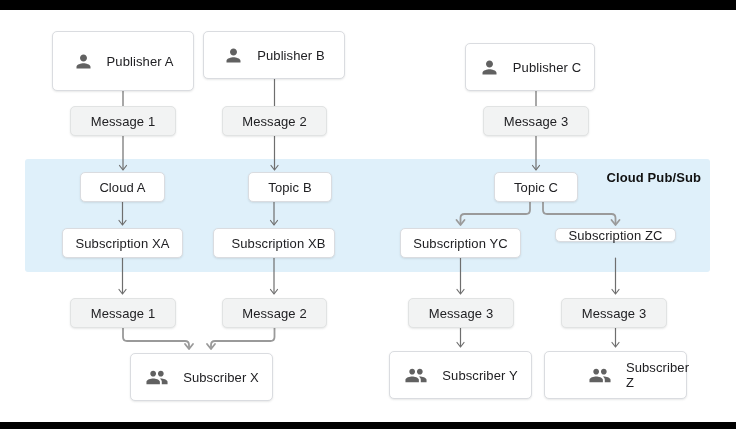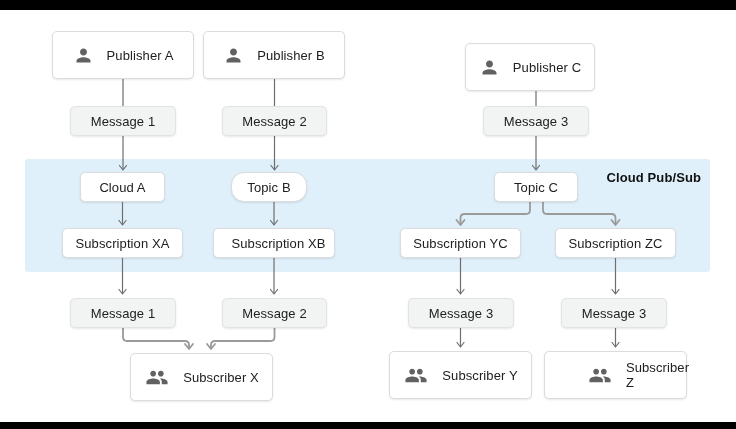--- a/index.html
+++ b/index.html
@@ -76,21 +76,21 @@
       <path d="M543 202 L543 210 Q543 214 547 214 L611.5 214 Q615.5 214 615.5 218 L615.5 223"></path>
       <path d="M123 328 L123 337 Q123 341 127 341 L185 341 Q189 341 189 345 L189 347"></path>
       <path d="M274.5 328 L274.5 337 Q274.5 341 270.5 341 L215 341 Q211 341 211 345 L211 347"></path>
       <path d="M456.5 220 L460.5 225 L464.5 220"></path>
       <path d="M611.5 220 L615.5 225 L619.5 220"></path>
       <path d="M185 344 L189 349 L193 344"></path>
       <path d="M207 344 L211 349 L215 344"></path>
     </g>
   </svg>
 
-  <div class="node entity" style="left:52px;top:31px;width:142px;height:48px;">
+  <div class="node entity" style="left:52px;top:31px;width:142px;height:60px;">
     <span class="icon">
       <svg width="21" height="21" viewBox="0 0 24 24">
           <path d="M12 12c2.21 0 4-1.79 4-4s-1.79-4-4-4-4 1.79-4 4 1.79 4 4 4zm0 2c-2.67 0-8 1.34-8 4v2h16v-2c0-2.66-5.33-4-8-4z"></path>
         </svg>
     </span>
     <span>Publisher A</span>
   </div>
   <div class="node entity" style="left:203px;top:31px;width:142px;height:48px;">
     <span class="icon">
       <svg width="21" height="21" viewBox="0 0 24 24">
@@ -114,37 +114,37 @@
   <div class="node message" style="left:222px;top:106px;width:105px;height:30px;">
     <span>Message 2</span>
   </div>
   <div class="node message" style="left:483px;top:106px;width:106px;height:30px;">
     <span>Message 3</span>
   </div>
 
   <div class="node" style="left:80px;top:172px;width:85px;height:30px;">
     <span>Cloud A</span>
   </div>
-  <div class="node" style="left:231px;top:172px;width:76px;height:30px;border-radius:13px;">
+  <div class="node" style="left:248px;top:172px;width:84px;height:30px;">
     <span>Topic B</span>
   </div>
   <div class="node" style="left:62px;top:228px;width:121px;height:30px;">
     <span>Subscription XA</span>
   </div>
 
   <div class="node" style="left:494px;top:172px;width:84px;height:30px;">
     <span>Topic C</span>
   </div>
   <div class="node" style="left:213px;top:228px;width:122px;height:30px;padding-left:9px;">
     <span>Subscription XB</span>
   </div>
   <div class="node" style="left:400px;top:228px;width:121px;height:30px;">
     <span>Subscription YC</span>
   </div>
-  <div class="node" style="left:555px;top:228px;width:121px;height:30px;">
+  <div class="node" style="left:555px;top:228px;width:121px;height:14px;">
     <span>Subscription ZC</span>
   </div>
 
   <div class="node message" style="left:70px;top:298px;width:106px;height:30px;">
     <span>Message 1</span>
   </div>
   <div class="node message" style="left:222px;top:298px;width:105px;height:30px;">
     <span>Message 2</span>
   </div>
   <div class="node message" style="left:408px;top:298px;width:106px;height:30px;">

